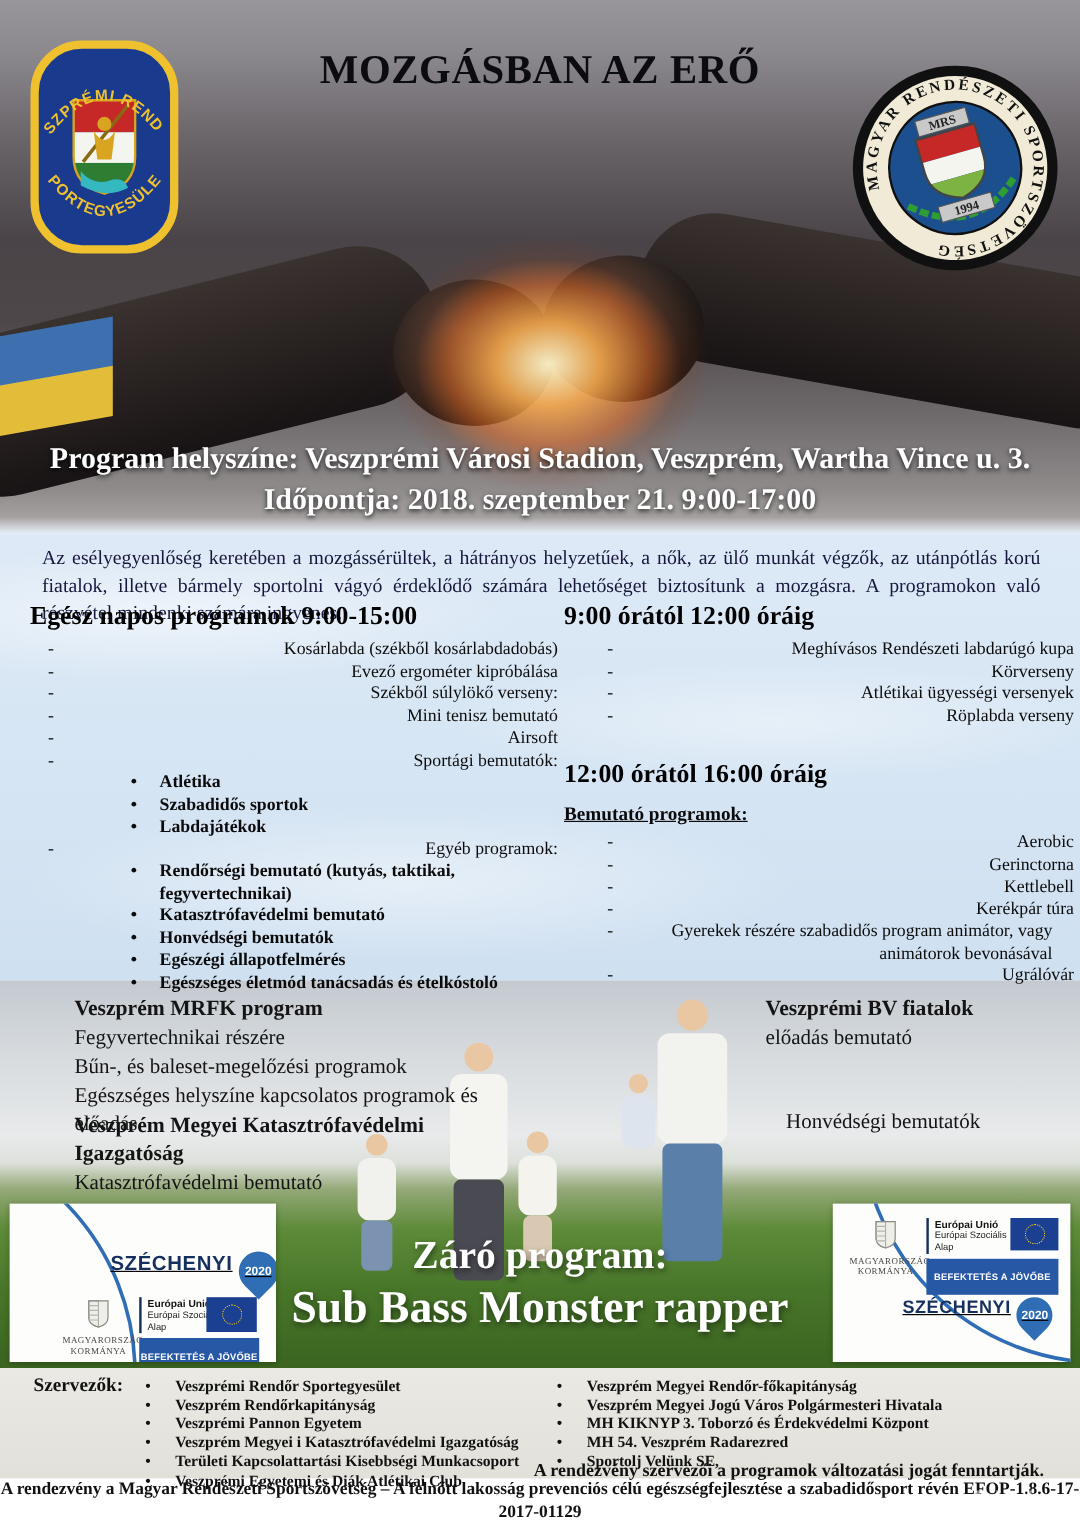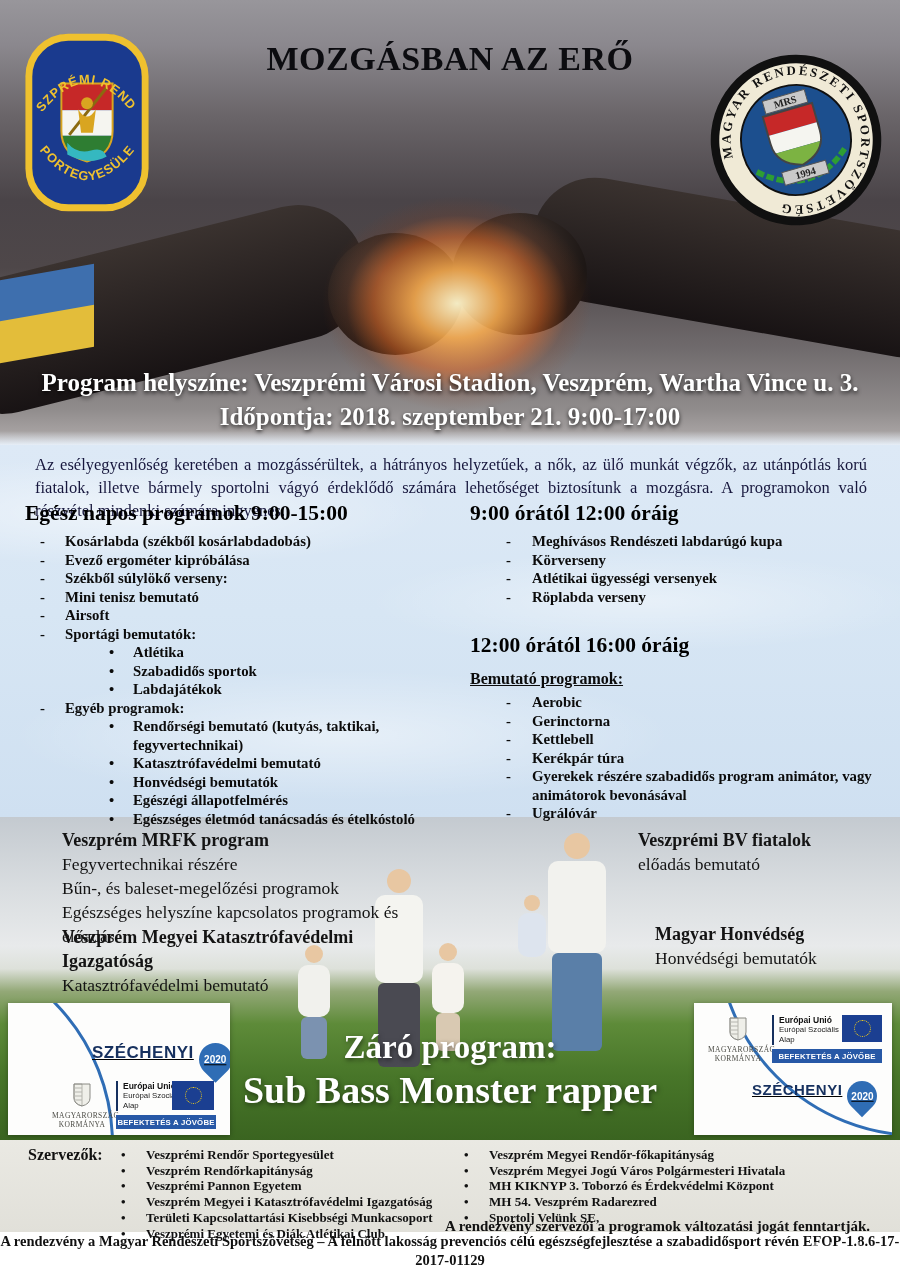--- a/index.html
+++ b/index.html
@@ -42,21 +42,21 @@
      radial-gradient(ellipse 280px 50px at 72% 42%,rgba(255,255,255,.4),transparent),
      radial-gradient(ellipse 330px 65px at 38% 78%,rgba(255,255,255,.45),transparent);}
   .mid>*{z-index:1;}
   .intro{position:absolute;top:8px;left:35px;width:832px;font-size:16.5px;line-height:23px;
          color:#17173d;text-align:justify;}
   .col-left{position:absolute;top:56px;left:25px;width:440px;color:#0b0b0b;}
   .col-right{position:absolute;top:56px;left:470px;width:425px;color:#0b0b0b;}
   .sec-heading{font-size:21.5px;font-weight:bold;margin:0 0 6px 0;color:#000;}
   .sec-heading.mt{margin-top:27px;}
   .sub-heading{font-size:16px;font-weight:bold;text-decoration:underline;margin:12px 0 5px 0;}
-  .dash-item{font-weight:bold;font-size:14.8px;line-height:18.5px;padding-left:40px;position:relative;}
+  .dash-item{font-weight:normal;font-size:14.8px;line-height:18.5px;padding-left:40px;position:relative;text-align:right;}
   .dash-item::before{content:"-";position:absolute;left:15px;}
   .dash-item.rt{padding-left:62px;}
   .dash-item.rt::before{left:36px;}
   .bullet-item{font-weight:bold;font-size:14.8px;line-height:18.5px;padding-left:108px;position:relative;}
   .bullet-item::before{content:"\2022";position:absolute;left:84px;}
 
   
   .family{position:absolute;left:0;top:817px;width:900px;height:323px;overflow:hidden;background:
     linear-gradient(180deg,#c4cad0 0%,#d9dde0 22%,#e8eaeb 40%,#dde1da 47%,#93a877 54%,#5e8b39 64%,#487629 80%,#3a6420 100%);}
   .hills{position:absolute;left:0;top:145px;width:100%;height:45px;opacity:.75;background:
@@ -89,21 +89,21 @@
        transform:rotate(-45deg);display:flex;align-items:center;justify-content:center;flex:0 0 auto;}
   .pin span{transform:rotate(45deg);color:#fff;font-size:10px;font-family:"Liberation Sans",sans-serif;font-weight:bold;}
   .gov-col{position:absolute;width:60px;text-align:center;}
   .gov-text{font-size:7.5px;letter-spacing:.4px;color:#4a4a44;line-height:9px;}
   .eu-col{position:absolute;border-left:2px solid #16305e;padding-left:5px;
           font-family:"Liberation Sans",sans-serif;line-height:10px;}
   .eu1{font-weight:bold;font-size:8.5px;color:#111;}
   .eu2{font-size:7.8px;color:#222;}
   .flag{position:absolute;width:42px;height:29px;background:#1b3f91;display:flex;align-items:center;justify-content:center;}
   .flag i{display:block;width:15px;height:15px;border:1.5px dotted #f7d117;border-radius:50%;}
-  .invest{position:absolute;height:14px;background:#2758a6;color:#fff;display:flex;align-items:center;
+  .invest{position:absolute;height:30px;background:#2758a6;color:#fff;display:flex;align-items:center;
           justify-content:center;font-family:"Liberation Sans",sans-serif;font-weight:bold;font-size:7.8px;letter-spacing:.2px;}
 
   
   .bottom{position:absolute;left:0;top:1140px;width:900px;height:92px;
           background:linear-gradient(180deg,#eae9e3,#e1e0d9);color:#111;}
   .org-label{position:absolute;left:28px;top:6px;font-weight:bold;font-size:16px;}
   .org-col1{position:absolute;left:112px;top:7px;width:345px;}
   .org-col2{position:absolute;left:455px;top:7px;width:430px;}
   .org-item{font-weight:bold;font-size:13px;line-height:15.7px;padding-left:34px;position:relative;}
   .org-item::before{content:"\2022";position:absolute;left:9px;}
@@ -262,21 +262,20 @@
   </div>
   <div class="ph-block" style="left:62px;top:108px;width:320px;">
     <div class="ph-h">Veszprém Megyei Katasztrófavédelmi Igazgatóság</div>
     <div class="ph-l">Katasztrófavédelmi bemutató</div>
   </div>
   <div class="ph-block" style="left:638px;top:11px;width:245px;">
     <div class="ph-h">Veszprémi BV fiatalok</div>
     <div class="ph-l">előadás bemutató</div>
   </div>
   <div class="ph-block" style="left:655px;top:105px;width:240px;">
-    <div class="ph-h">Magyar Honvédség</div>
     <div class="ph-l">Honvédségi bemutatók</div>
   </div>
 
   <div class="closing">
     <div class="c1">Záró program:</div>
     <div class="c2">Sub Bass Monster rapper</div>
   </div>
 
   <div class="logo-box lb">
     <div class="arc-circle"></div>

